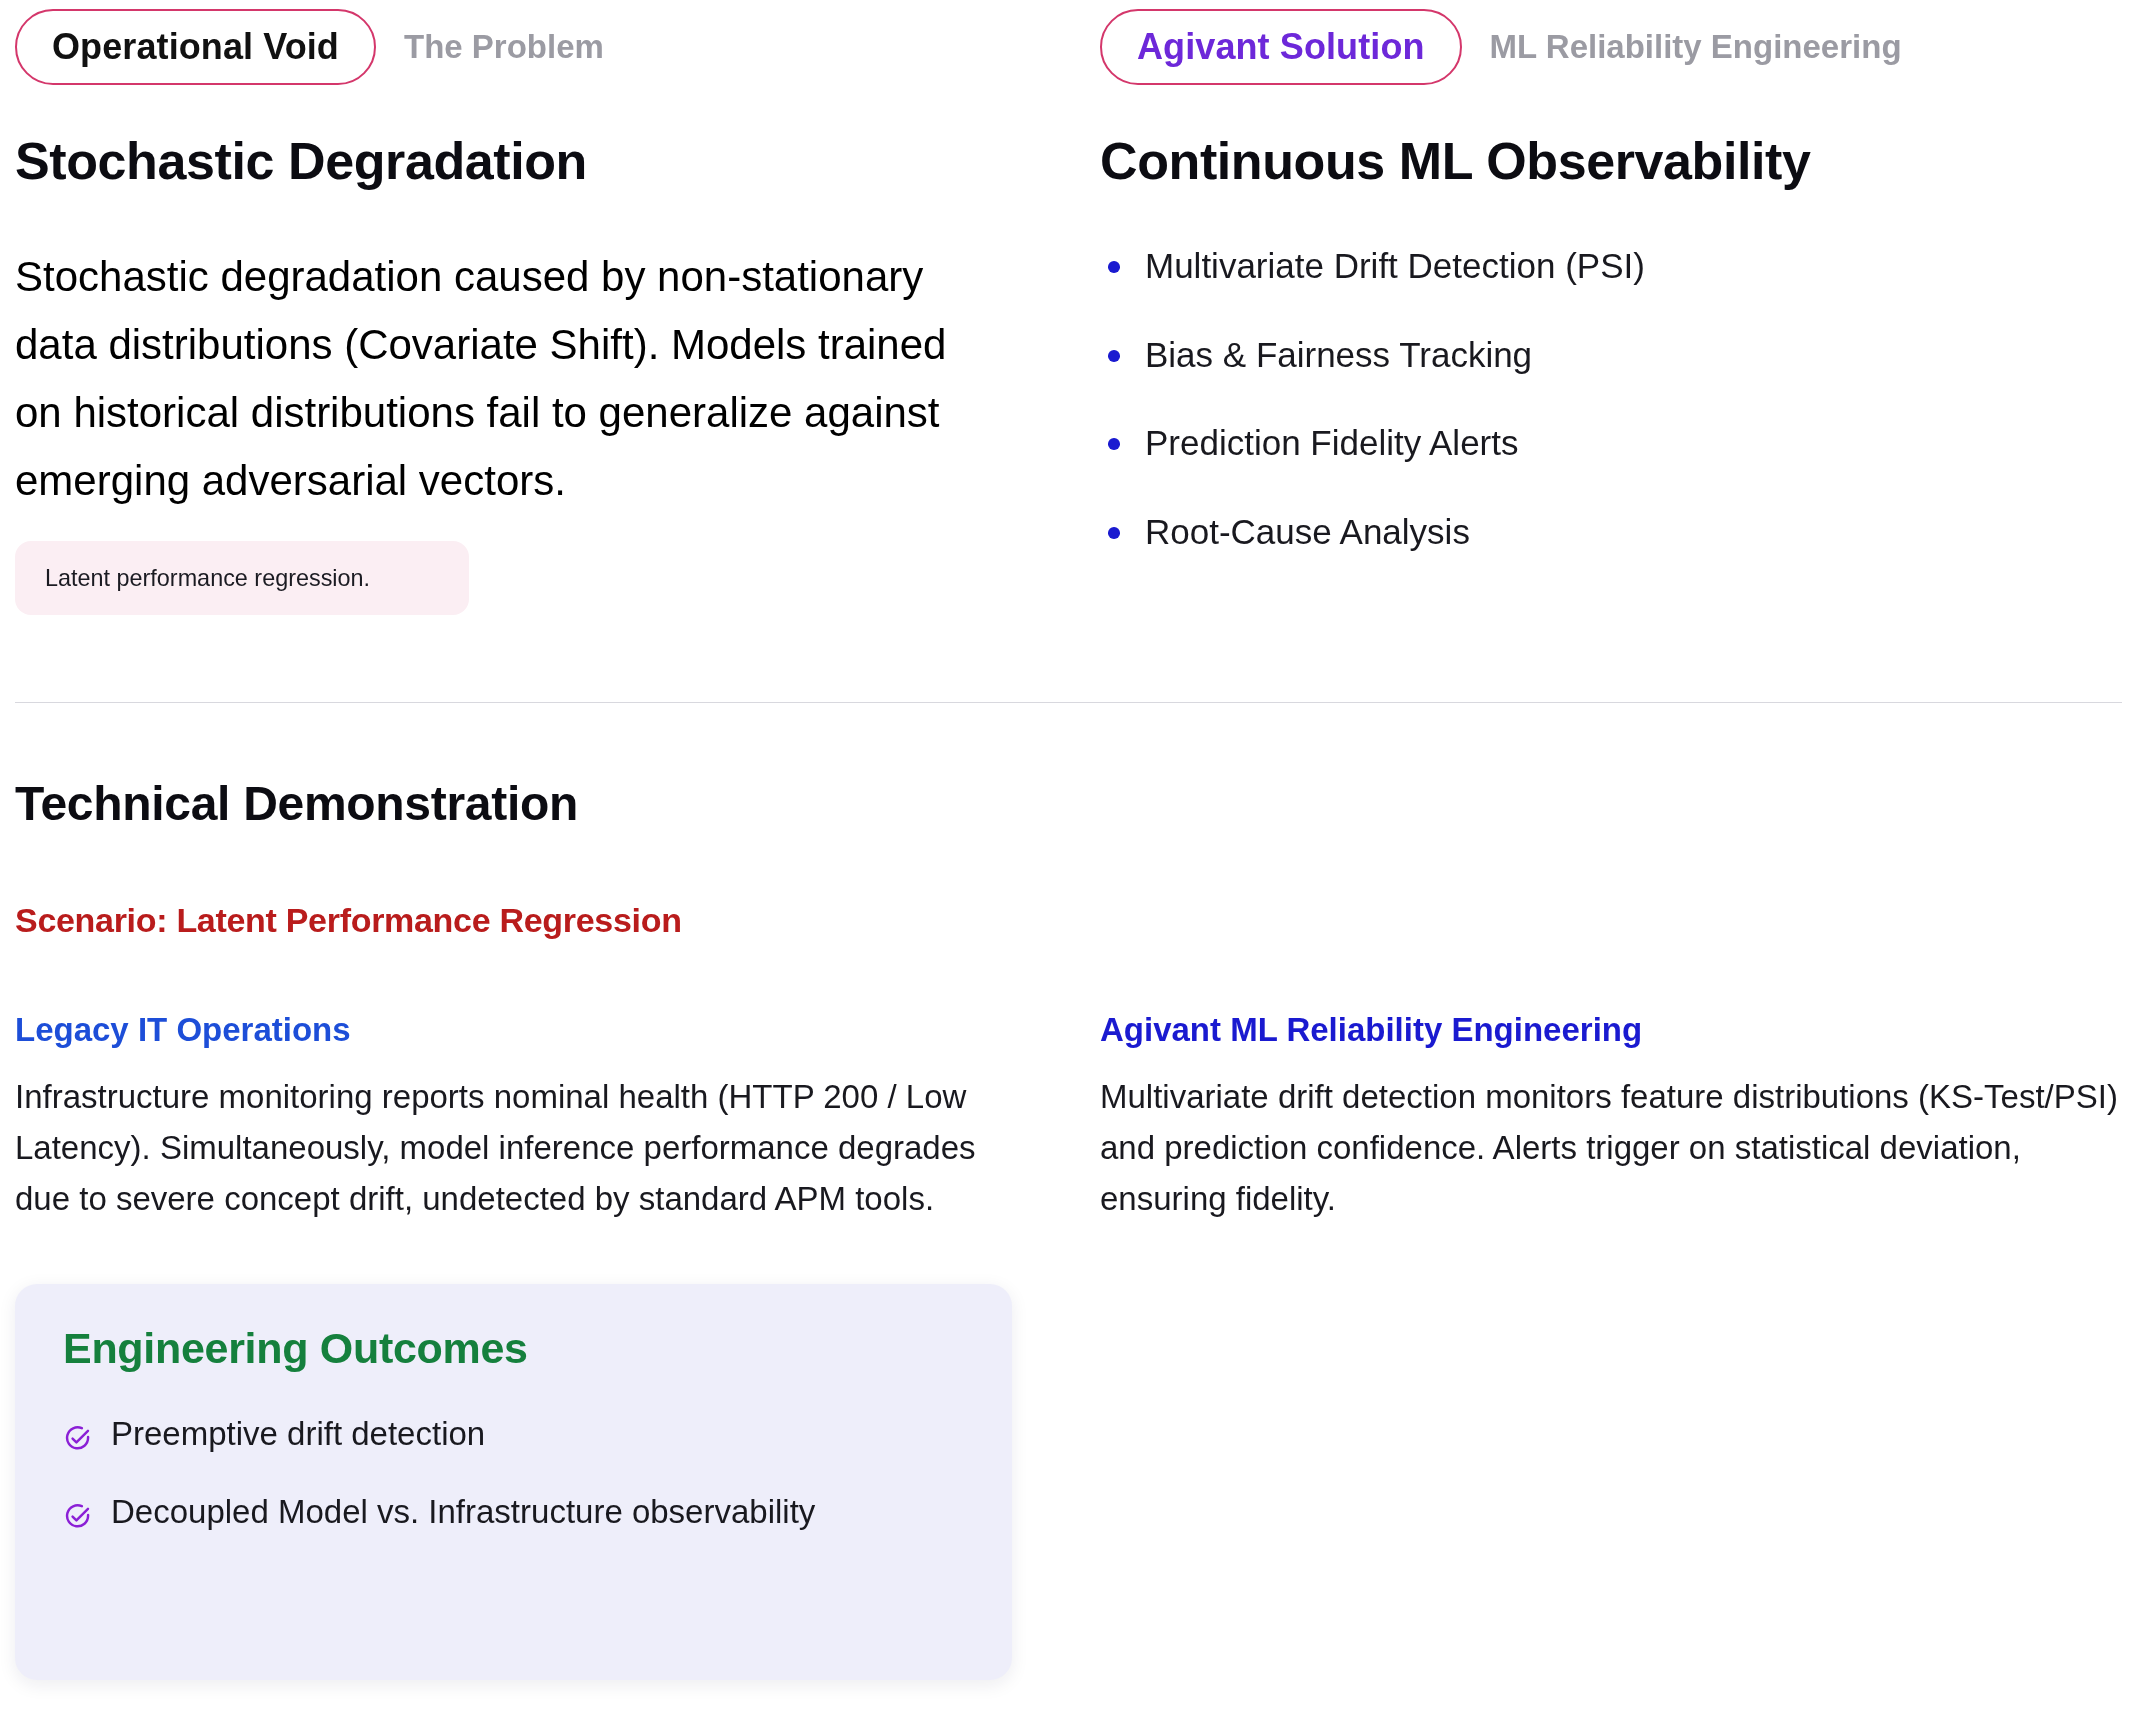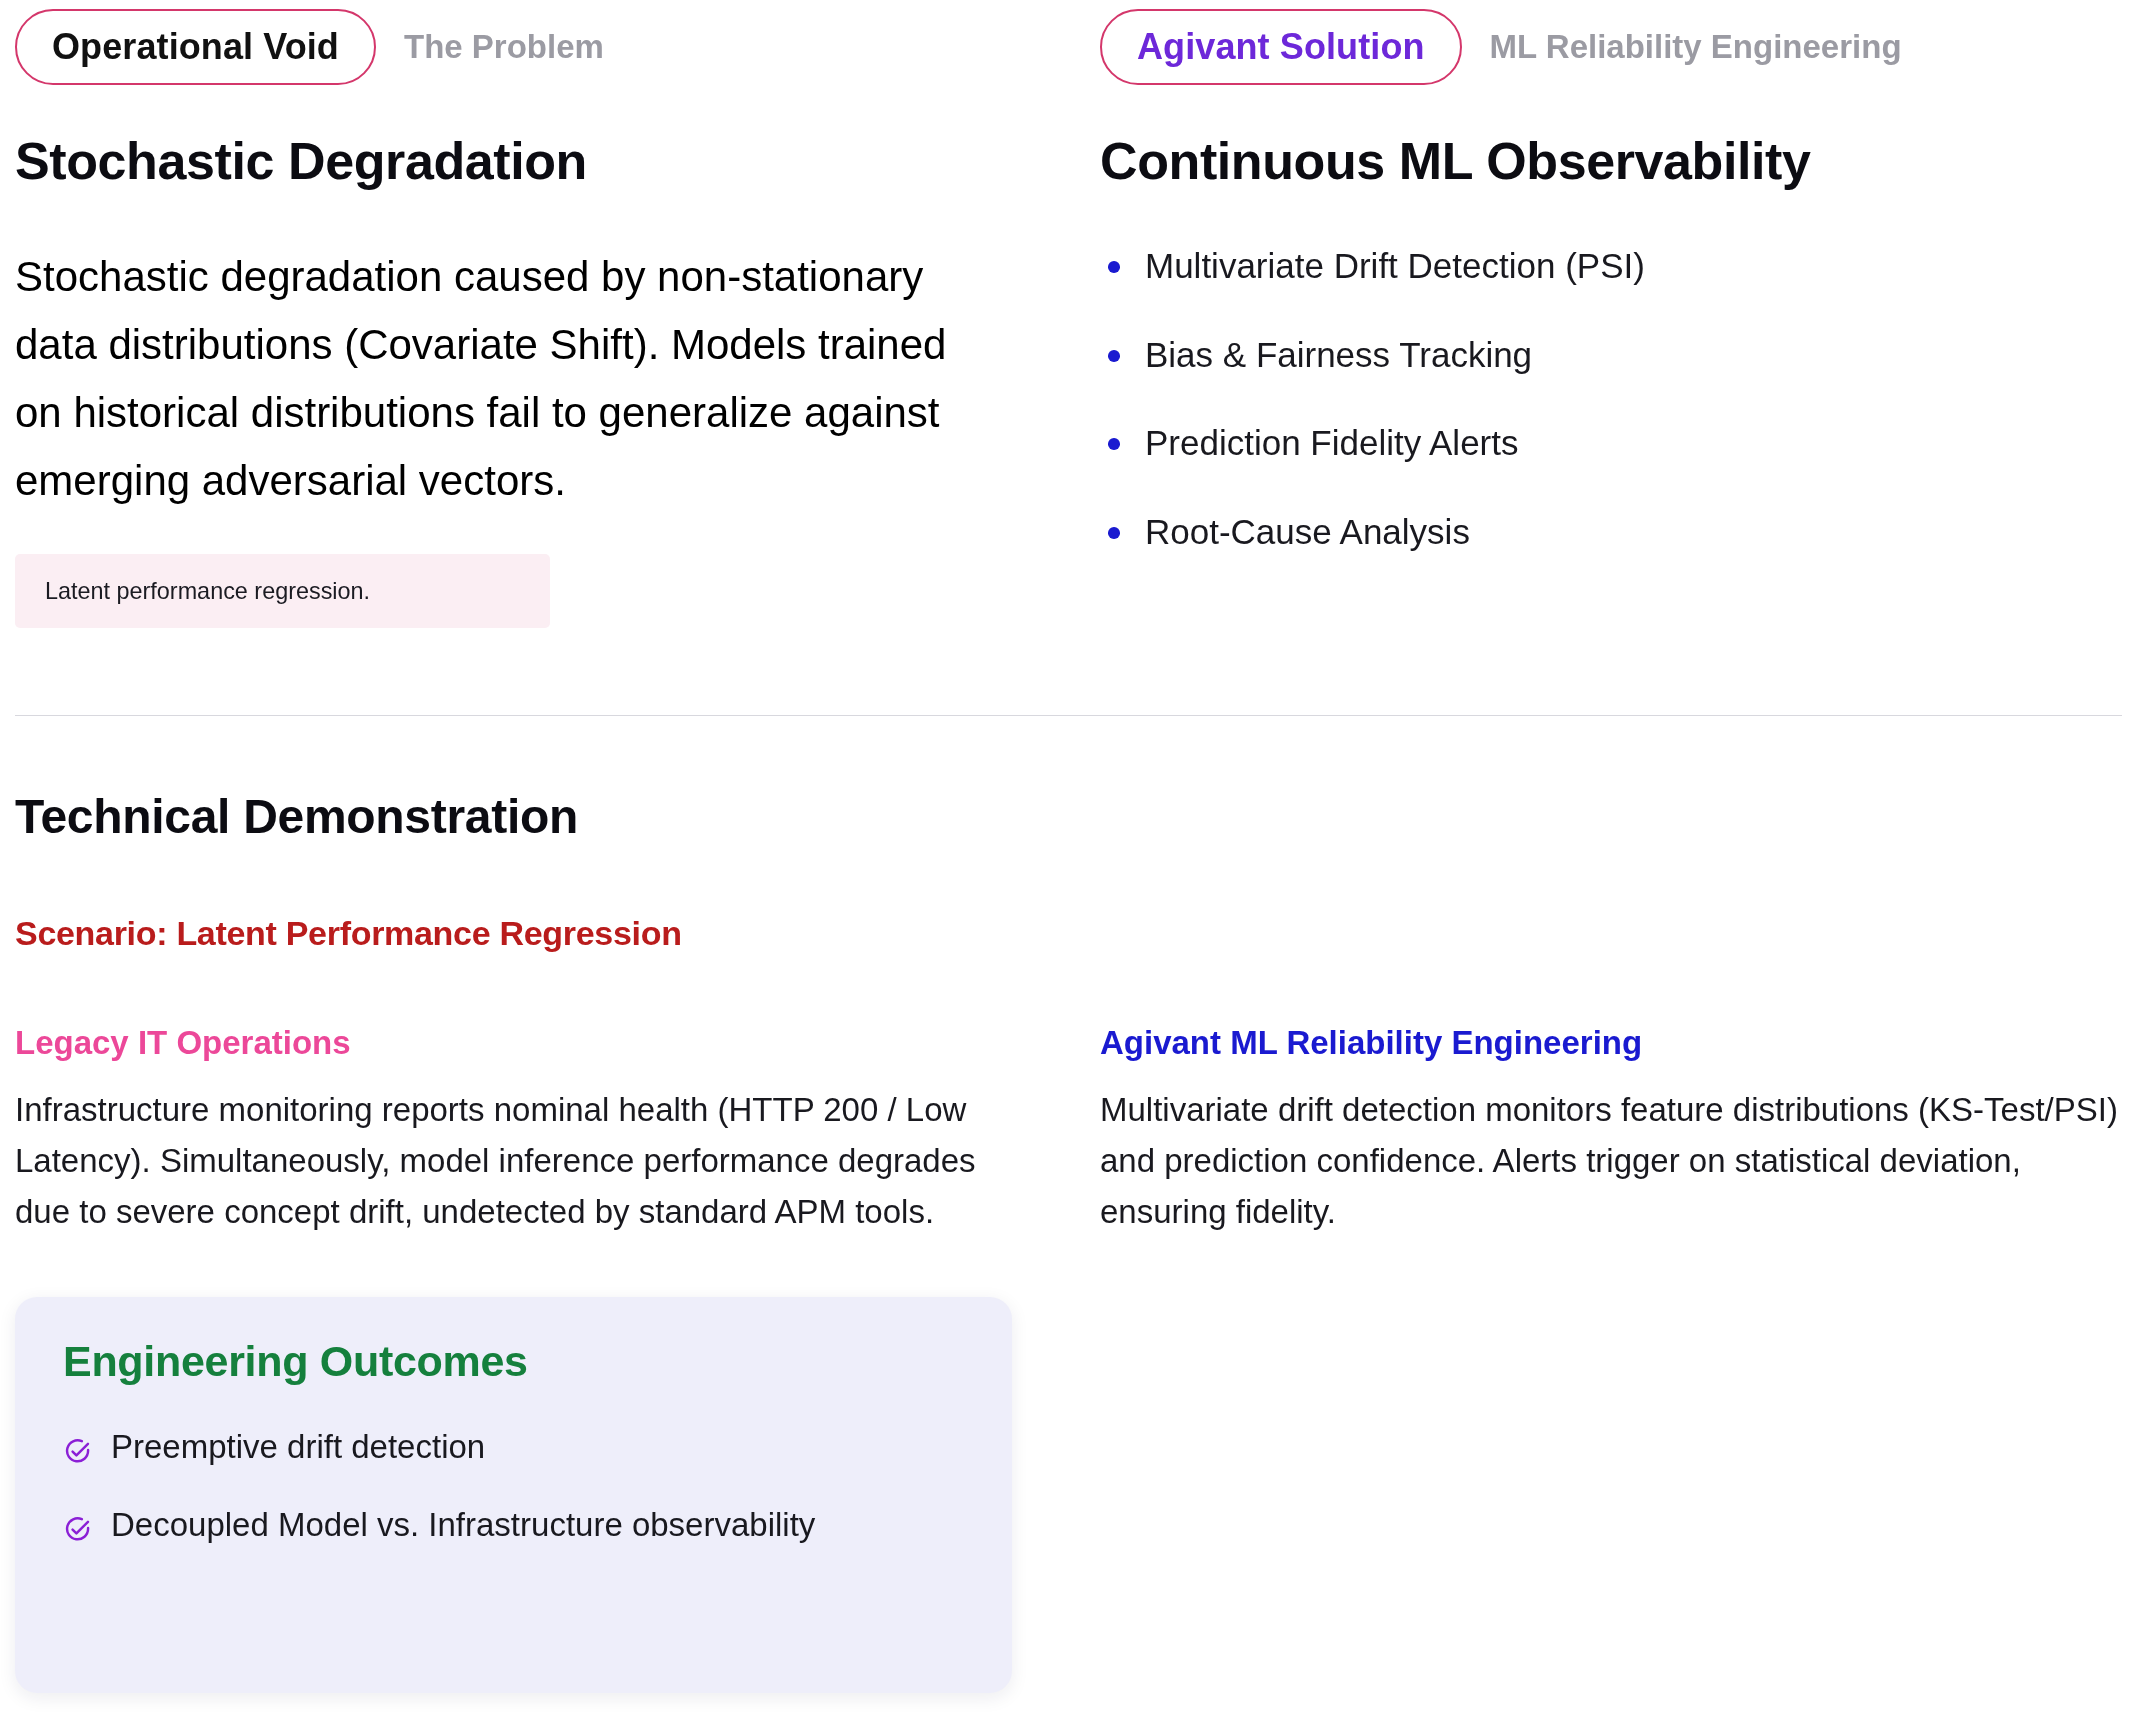--- a/index.html
+++ b/index.html
@@ -71,25 +71,25 @@
   
   .body-copy {
     font-size: 42px;
     line-height: 1.62;
     color: #000000;
     max-width: 985px;
   }
 
   
   .pink-tag {
-    margin-top: 39px;
+    margin-top: 26px;
     background: #fbeef3;
-    border-radius: 5px;
+    border-radius: 16px;
     padding: 23.4px 30px;
-    width: 535px;
+    width: 454px;
     font-size: 23.4px;
     color: #1b1b22;
   }
 
   
   .bullets { list-style: none; margin-top: 2px; }
   .bullets li {
     position: relative;
     padding-left: 45px;
     font-size: 35px;
@@ -132,21 +132,21 @@
     margin-top: 70px;
     margin-bottom: 71px;
   }
 
   
   .compare-label {
     font-size: 33px;
     font-weight: bold;
     margin-bottom: 22px;
   }
-  .compare-label.legacy  { color: #ec4899; }
+  .compare-label.legacy  { color: #1d4ed8; }
   .compare-label.agivant { color: #1a1ad0; }
   .compare-copy {
     font-size: 33px;
     line-height: 1.55;
     color: #19191f;
   }
 
   
   .cards-row {
     display: flex;

